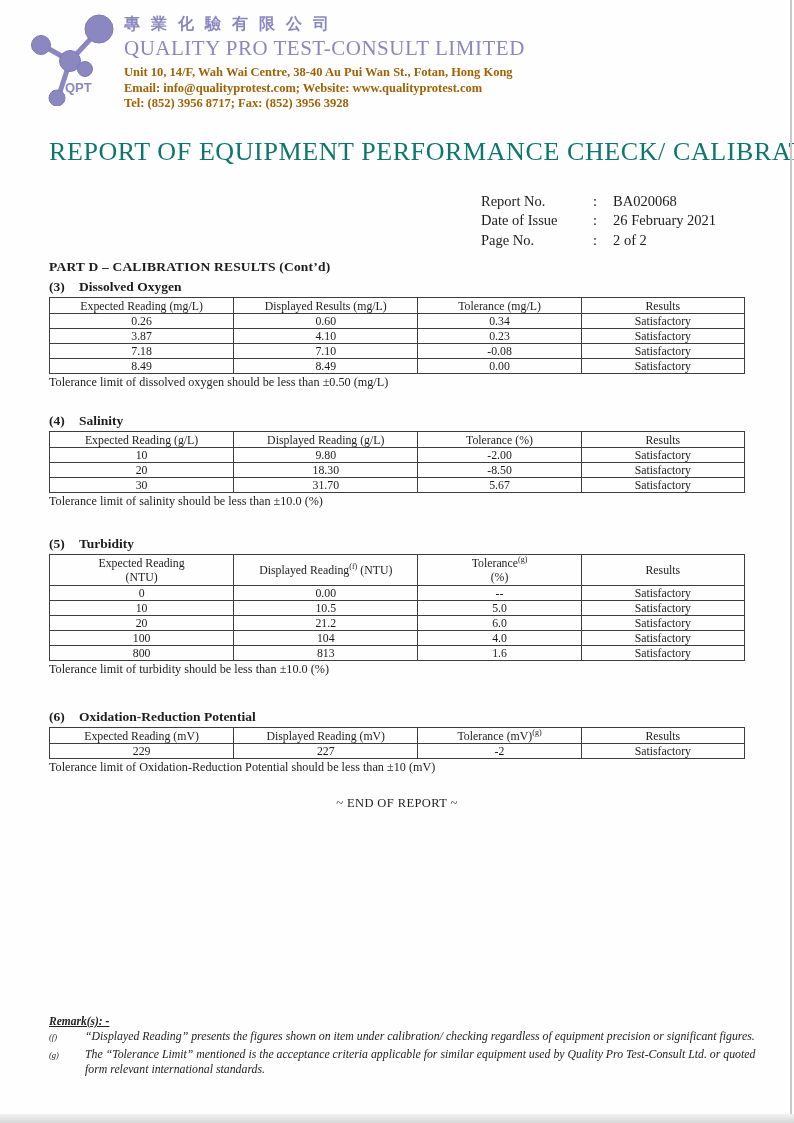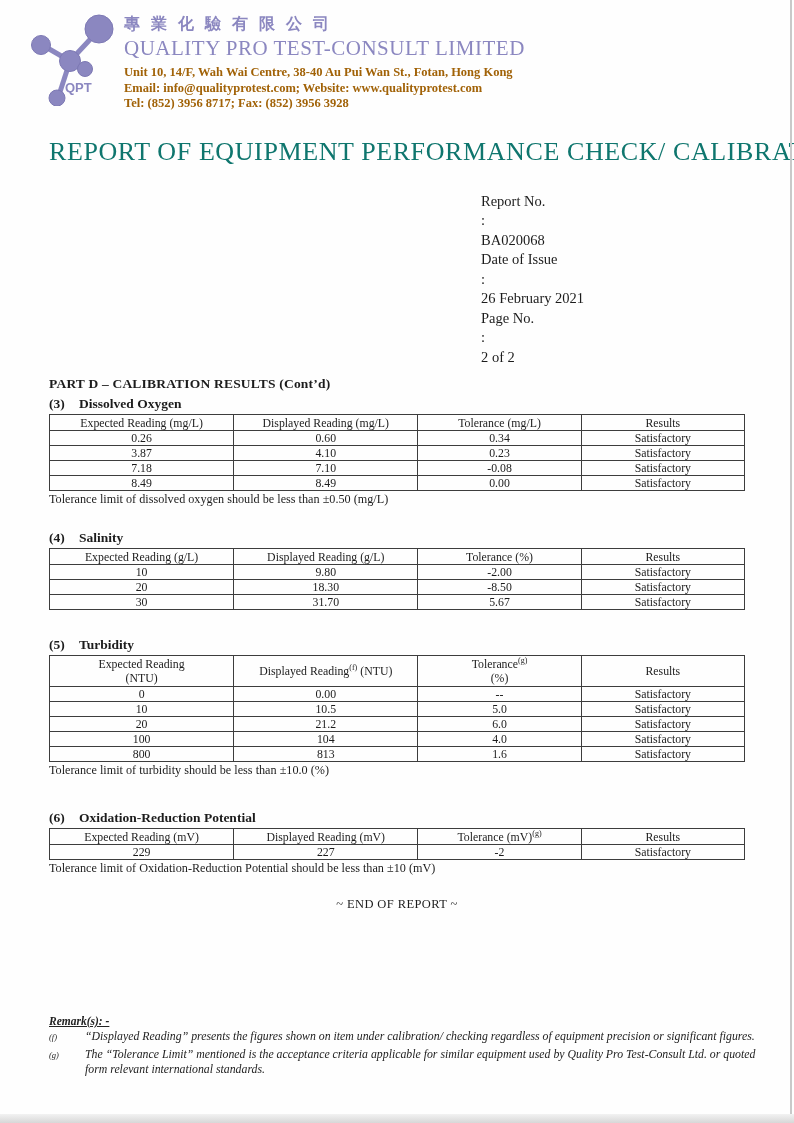--- a/index.html
+++ b/index.html
@@ -43,21 +43,21 @@
   }
   .addr-line.first { margin-top: 4px; }
 
   
   .report-title {
     margin-top: 25px;
     font-size: 26px; font-weight: normal; letter-spacing: 0.6px;
     white-space: nowrap; color: #0f766e;
   }
   .report-info { margin-top: 25px; margin-left: 432px; }
-  .ri-row { display: flex; font-size: 14.5px; line-height: 19.5px; flex-direction: column; }
+  .ri-row { display: flex; font-size: 14.5px; line-height: 19.5px; }
   .ri-label { width: 112px; }
   .ri-sep { width: 20px; }
   .ri-value { font-weight: normal; }
 
   .part-heading {
     margin-top: 9px; font-size: 13.5px; font-weight: bold; letter-spacing: 0.2px;
   }
 
   
   .section { margin-top: 22px; }
@@ -164,21 +164,21 @@
           <table class="cal-table">
             <colgroup>
               <col class="col-a">
               <col class="col-b">
               <col class="col-c">
               <col class="col-d">
             </colgroup>
             <thead>
               <tr>
                 <th>Expected Reading (mg/L)</th>
-                <th>Displayed Reading (mg/L)</th>
+                <th>Displayed Results (mg/L)</th>
                 <th>Tolerance (mg/L)</th>
                 <th>Results</th>
               </tr>
             </thead>
             <tbody>
               <tr>
                 <td>0.26</td>
                 <td>0.60</td>
                 <td>0.34</td>
                 <td>Satisfactory</td>
@@ -239,20 +239,21 @@
                 <td>Satisfactory</td>
               </tr>
               <tr>
                 <td>30</td>
                 <td>31.70</td>
                 <td>5.67</td>
                 <td>Satisfactory</td>
               </tr>
             </tbody>
           </table>
+          <div class="table-note">Tolerance limit of salinity should be less than ±10.0 (%)</div>
         </div>
         <div class="section s5">
           <div class="sec-heading">
             <span class="sec-num">(5)</span>
             <span>Turbidity</span>
           </div>
           <table class="cal-table">
             <colgroup>
               <col class="col-a">
               <col class="col-b">

